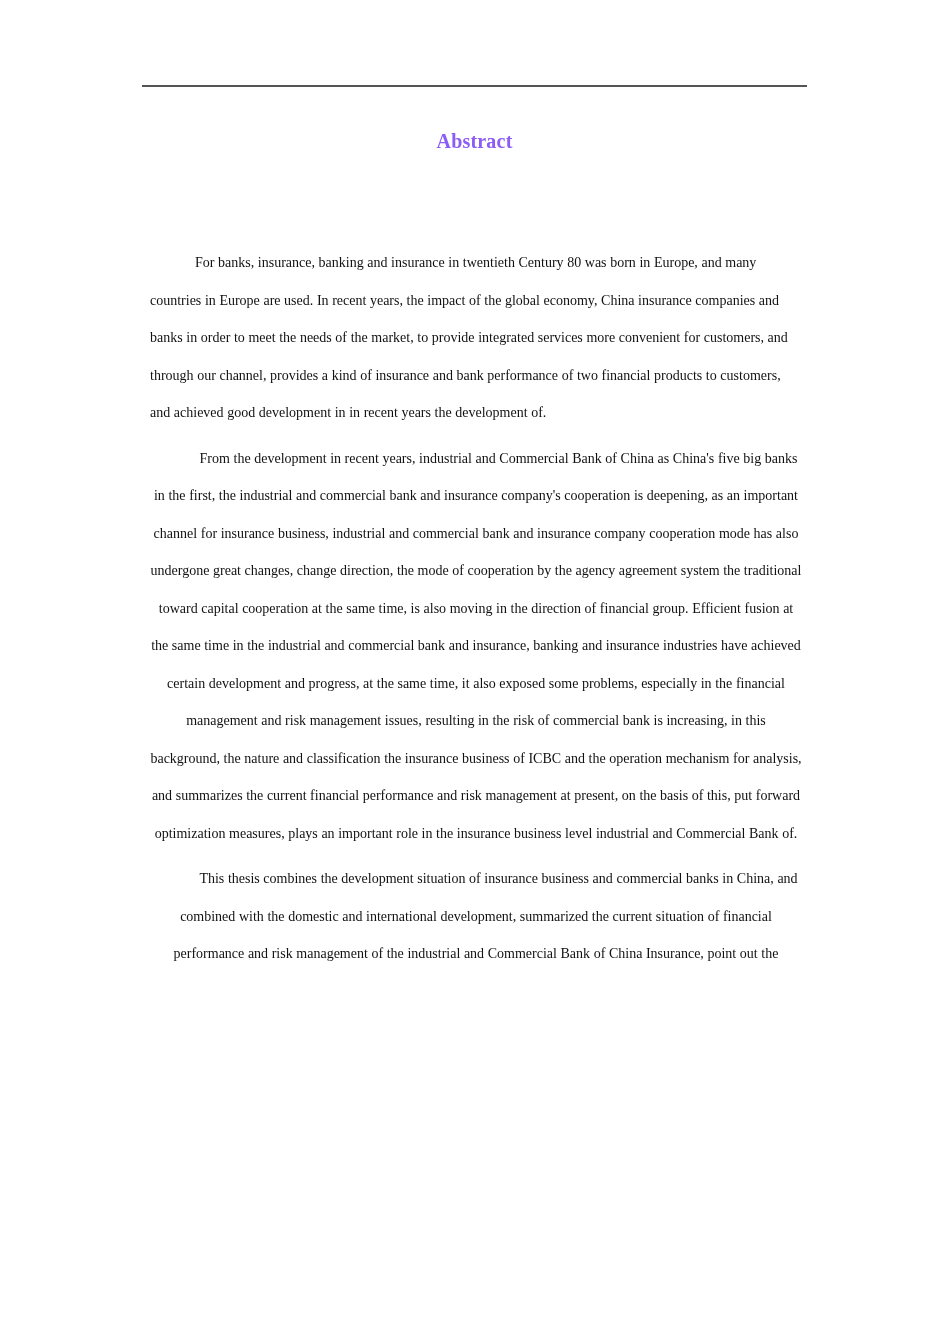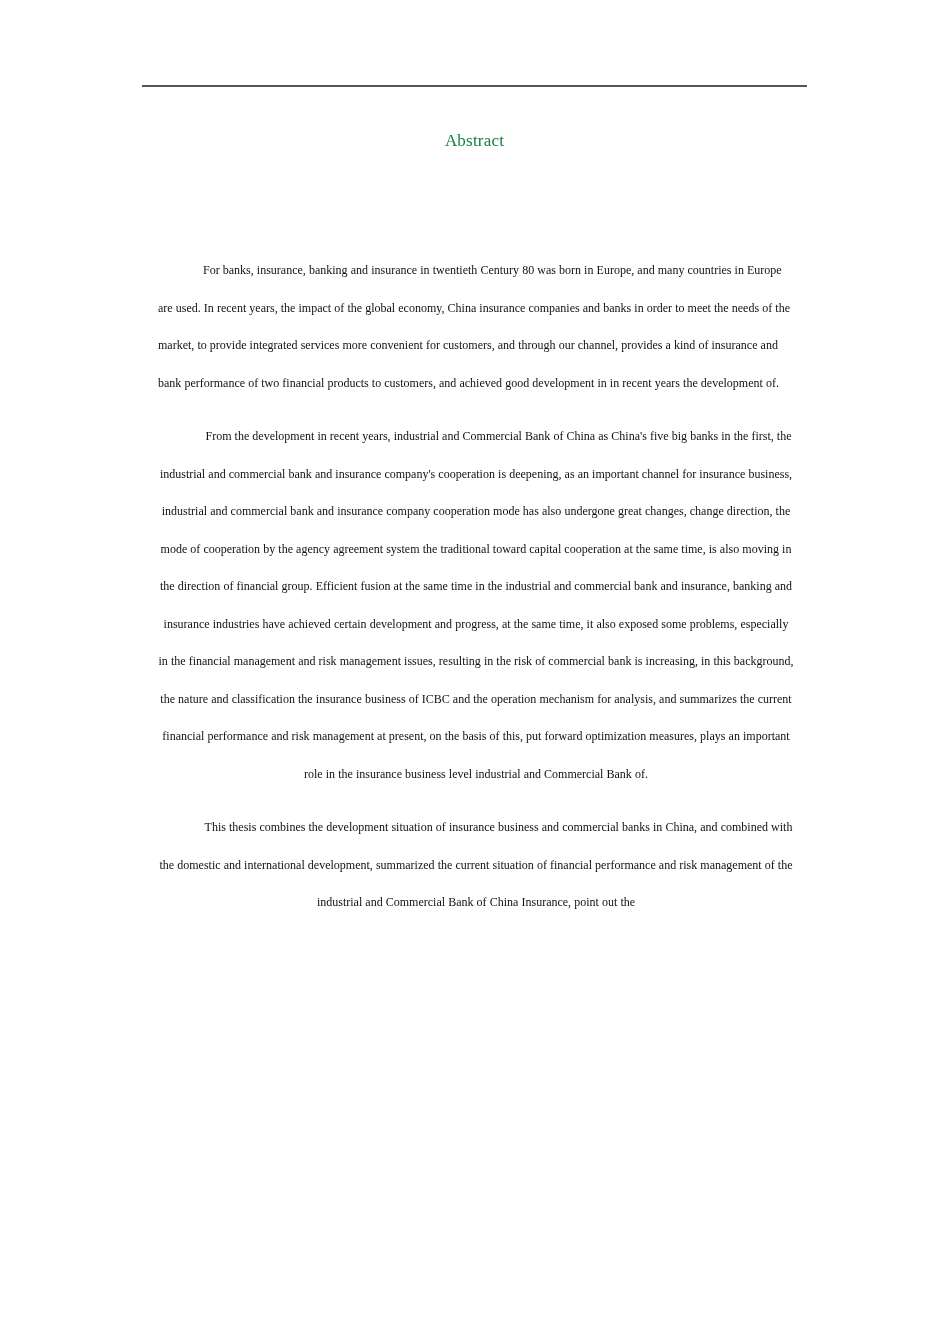--- a/index.html
+++ b/index.html
@@ -35,39 +35,39 @@
     position: absolute;
     left: 142px;
     top: 128px;
     width: 665px;
     text-align: center;
   }
 
   .doc-title {
     display: block;
     font-family: "Liberation Serif", "DejaVu Serif", serif;
-    font-size: 17px;
-    font-weight: normal;
+    font-size: 20px;
+    font-weight: bold;
     letter-spacing: 0.2px;
     line-height: 26px;
-    color: #15803d;
+    color: #8b5cf6;
   }
 
   
   .body-column {
     position: absolute;
     left: 142px;
     top: 236px;
     width: 668px;
   }
 
   .paragraph {
-    margin: 16px;
+    margin: 8px;
     padding: 0;
-    font-size: 12px;
+    font-size: 14px;
     line-height: 37.5px;
     text-align: left;
     text-indent: 45px;
     color: #111111;
     word-spacing: 0.1px;
     -webkit-font-smoothing: antialiased;
   }
 
   .paragraph + .paragraph {
     margin-top: 0;

